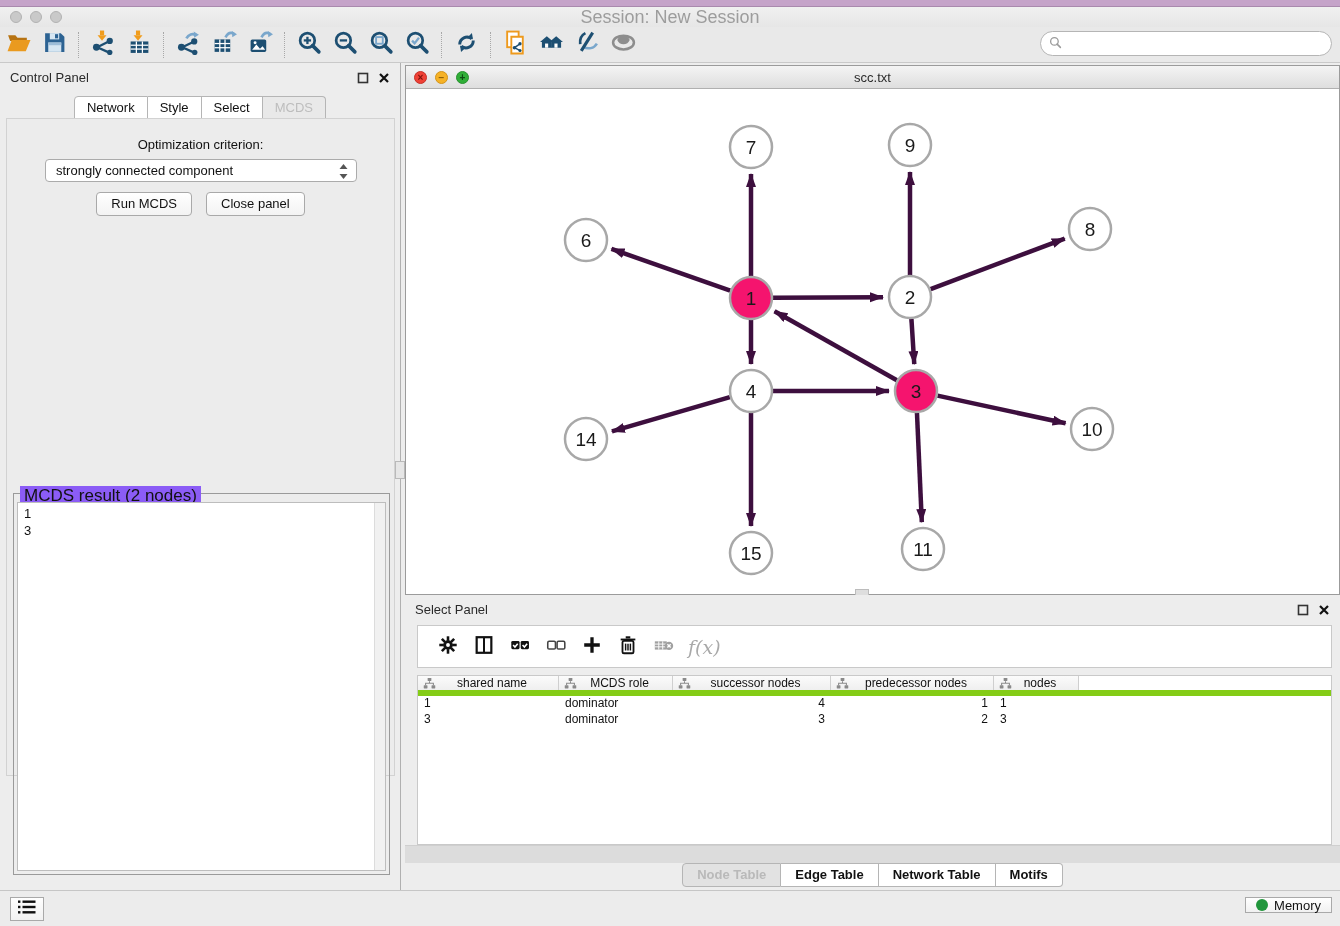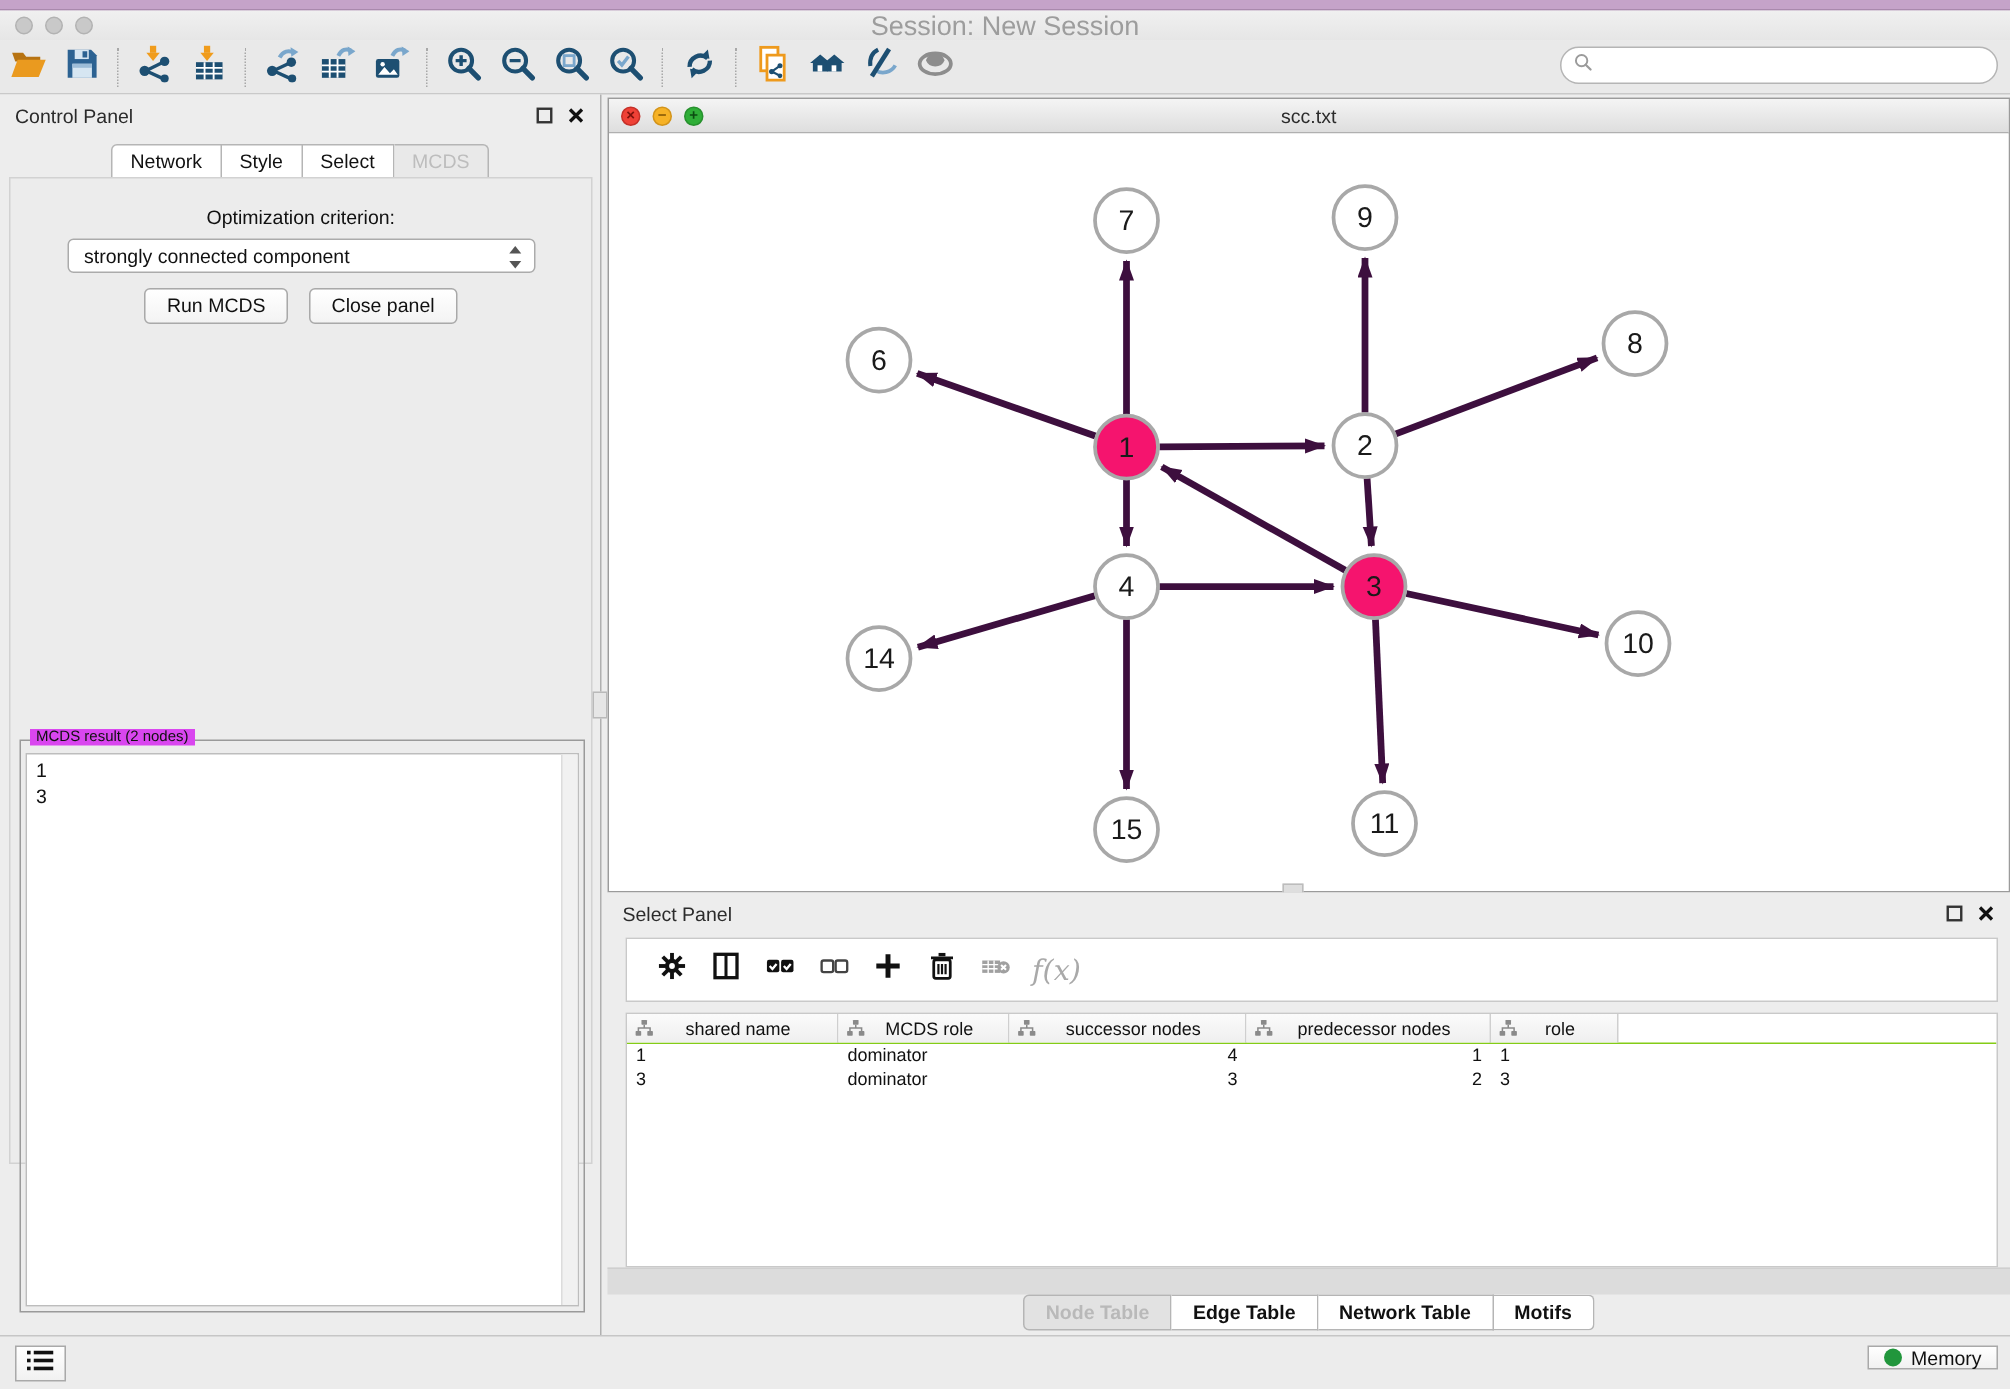--- a/index.html
+++ b/index.html
@@ -35,21 +35,21 @@
   .tab-btn.active { background:#e9e9e9; color:#bdbdbd; border-bottom-color:#e9e9e9; }
 
   .cp-content { position:absolute; left:6px; top:55px; width:389px; height:658px; border:1px solid #d2d2d2; background:#ececec; }
   .opt-label { position:absolute; left:0; top:18px; width:100%; text-align:center; font-size:13px; color:#111; }
   .criterion { position:absolute; left:38px; top:40px; width:312px; height:23px; background:#fff; border:1px solid #ababab; border-radius:4px; font-size:13px; color:#111; display:flex; align-items:center; padding-left:10px; }
   .criterion .updown { position:absolute; right:7px; top:3px; }
   .cp-buttons { position:absolute; left:0; top:73px; width:100%; display:flex; justify-content:center; gap:14px; }
   .push-btn { font-size:13px; background:linear-gradient(#ffffff,#f3f3f3); border:1px solid #a9a9a9; border-radius:4px; padding:3px 14px 4px; color:#111; }
 
   .result-group { position:absolute; left:6px; top:374px; width:377px; height:382px; border:1px solid #9a9a9a; }
-  .result-legend { position:absolute; left:6px; top:-8px; background:#d946ef; padding:0 4px; font-size:10px; color:#111; }
+  .result-legend { position:absolute; left:6px; top:-8px; background:#8b5cf6; padding:0 4px; font-size:17px; color:#111; }
   .result-text { position:absolute; left:3px; top:8px; right:3px; bottom:3px; background:#fff; border:1px solid #bdbdbd; font-size:13px; color:#111; line-height:17px; padding:2px 0 0 6px; }
   .result-scroll { position:absolute; right:0; top:0; bottom:0; width:11px; background:#f1f1f1; border-left:1px solid #dcdcdc; }
   .result-line { white-space:pre; }
 
   
   .net-window { left:405px; top:65px; width:935px; height:530px; border:1px solid #9b9b9b; background:#fff; }
   .net-titlebar { position:absolute; left:0; top:0; width:100%; height:23px; background:linear-gradient(#f4f4f4,#dedede); border-bottom:1px solid #b0b0b0; }
   .net-lights { position:absolute; left:8px; top:5px; display:flex; gap:8px; }
   .nlight { width:13px; height:13px; border-radius:50%; display:flex; align-items:center; justify-content:center; font-size:10px; font-weight:bold; line-height:1; }
   .nlight.red { background:#ef4136; border:1px solid #c53028; color:#7e120c; }
@@ -62,21 +62,21 @@
   .split-handle-h { left:855px; top:589px; width:14px; height:7px; background:#dedede; border:1px solid #bcbcbc; }
 
   
   .table-panel { left:405px; top:595px; width:935px; height:295px; background:#ededed; }
   .tp-toolbar { position:absolute; left:12px; top:30px; width:915px; height:43px; background:#fff; border:1px solid #c9c9c9; display:flex; align-items:center; padding-left:12px; }
   .tp-icon { width:36px; height:30px; display:flex; align-items:center; justify-content:center; }
   .tp-icon svg { width:22px; height:22px; }
   .fx-label { font-family:"DejaVu Serif", serif; font-style:italic; font-size:19px; color:#a9a9a9; margin-left:6px; }
 
   .tp-table { position:absolute; left:12px; top:80px; width:915px; height:170px; background:#fff; border:1px solid #c9c9c9; overflow:hidden; }
-  .tp-header { display:flex; height:20px; border-bottom:1px solid #84cc16; }
+  .tp-header { display:flex; height:20px; border-bottom:6px solid #84cc16; }
   .th-cell { background:linear-gradient(#fbfbfb,#efefef); border-right:1px solid #cfcfcf; display:flex; align-items:center; font-size:12px; color:#111; position:relative; }
   .th-cell svg { width:13px; height:13px; margin-left:5px; }
   .th-label { flex:1; text-align:center; padding-right:10px; }
   .tp-row { display:flex; height:16px; font-size:12px; color:#111; }
   .td-cell { padding:0 6px; overflow:hidden; white-space:nowrap; }
 
   .tp-grayband { position:absolute; left:0px; top:250px; width:935px; height:18px; background:#dcdcdc; border-top:1px solid #cfcfcf; }
   .tp-tabs { position:absolute; left:0; top:268px; width:100%; display:flex; justify-content:center; }
   .tp-tab { font-size:13px; font-weight:bold; padding:3px 14px 4px; background:#fff; border:1px solid #b5b5b5; border-left:none; color:#111; }
   .tp-tab:first-child { border-left:1px solid #b5b5b5; border-radius:4px 0 0 4px; }
@@ -519,21 +519,21 @@
               <g fill="#8a8a8a">
                 <rect x="5" y="1" width="4" height="3.4" rx="0.5"></rect>
                 <rect x="0.8" y="9" width="4" height="3.4" rx="0.5"></rect>
                 <rect x="9.2" y="9" width="4" height="3.4" rx="0.5"></rect>
               </g>
               <g stroke="#8a8a8a" stroke-width="1.1" fill="none">
                 <path d="M7 4.5v2.3M2.8 9V6.8h8.4V9"></path>
               </g>
             </svg>
           </span>
-          <span class="th-label">role</span>
+          <span class="th-label">nodes</span>
         </div>
       </div>
     <div id="tp-rows">
         <div class="tp-row">
           <div class="td-cell" style="width: 141px; text-align: left;">1</div>
           <div class="td-cell" style="width: 114px; text-align: left;">dominator</div>
           <div class="td-cell" style="width: 158px; text-align: right;">4</div>
           <div class="td-cell" style="width: 163px; text-align: right;">1</div>
           <div class="td-cell" style="width: 85px; text-align: left;">1</div>
         </div>

